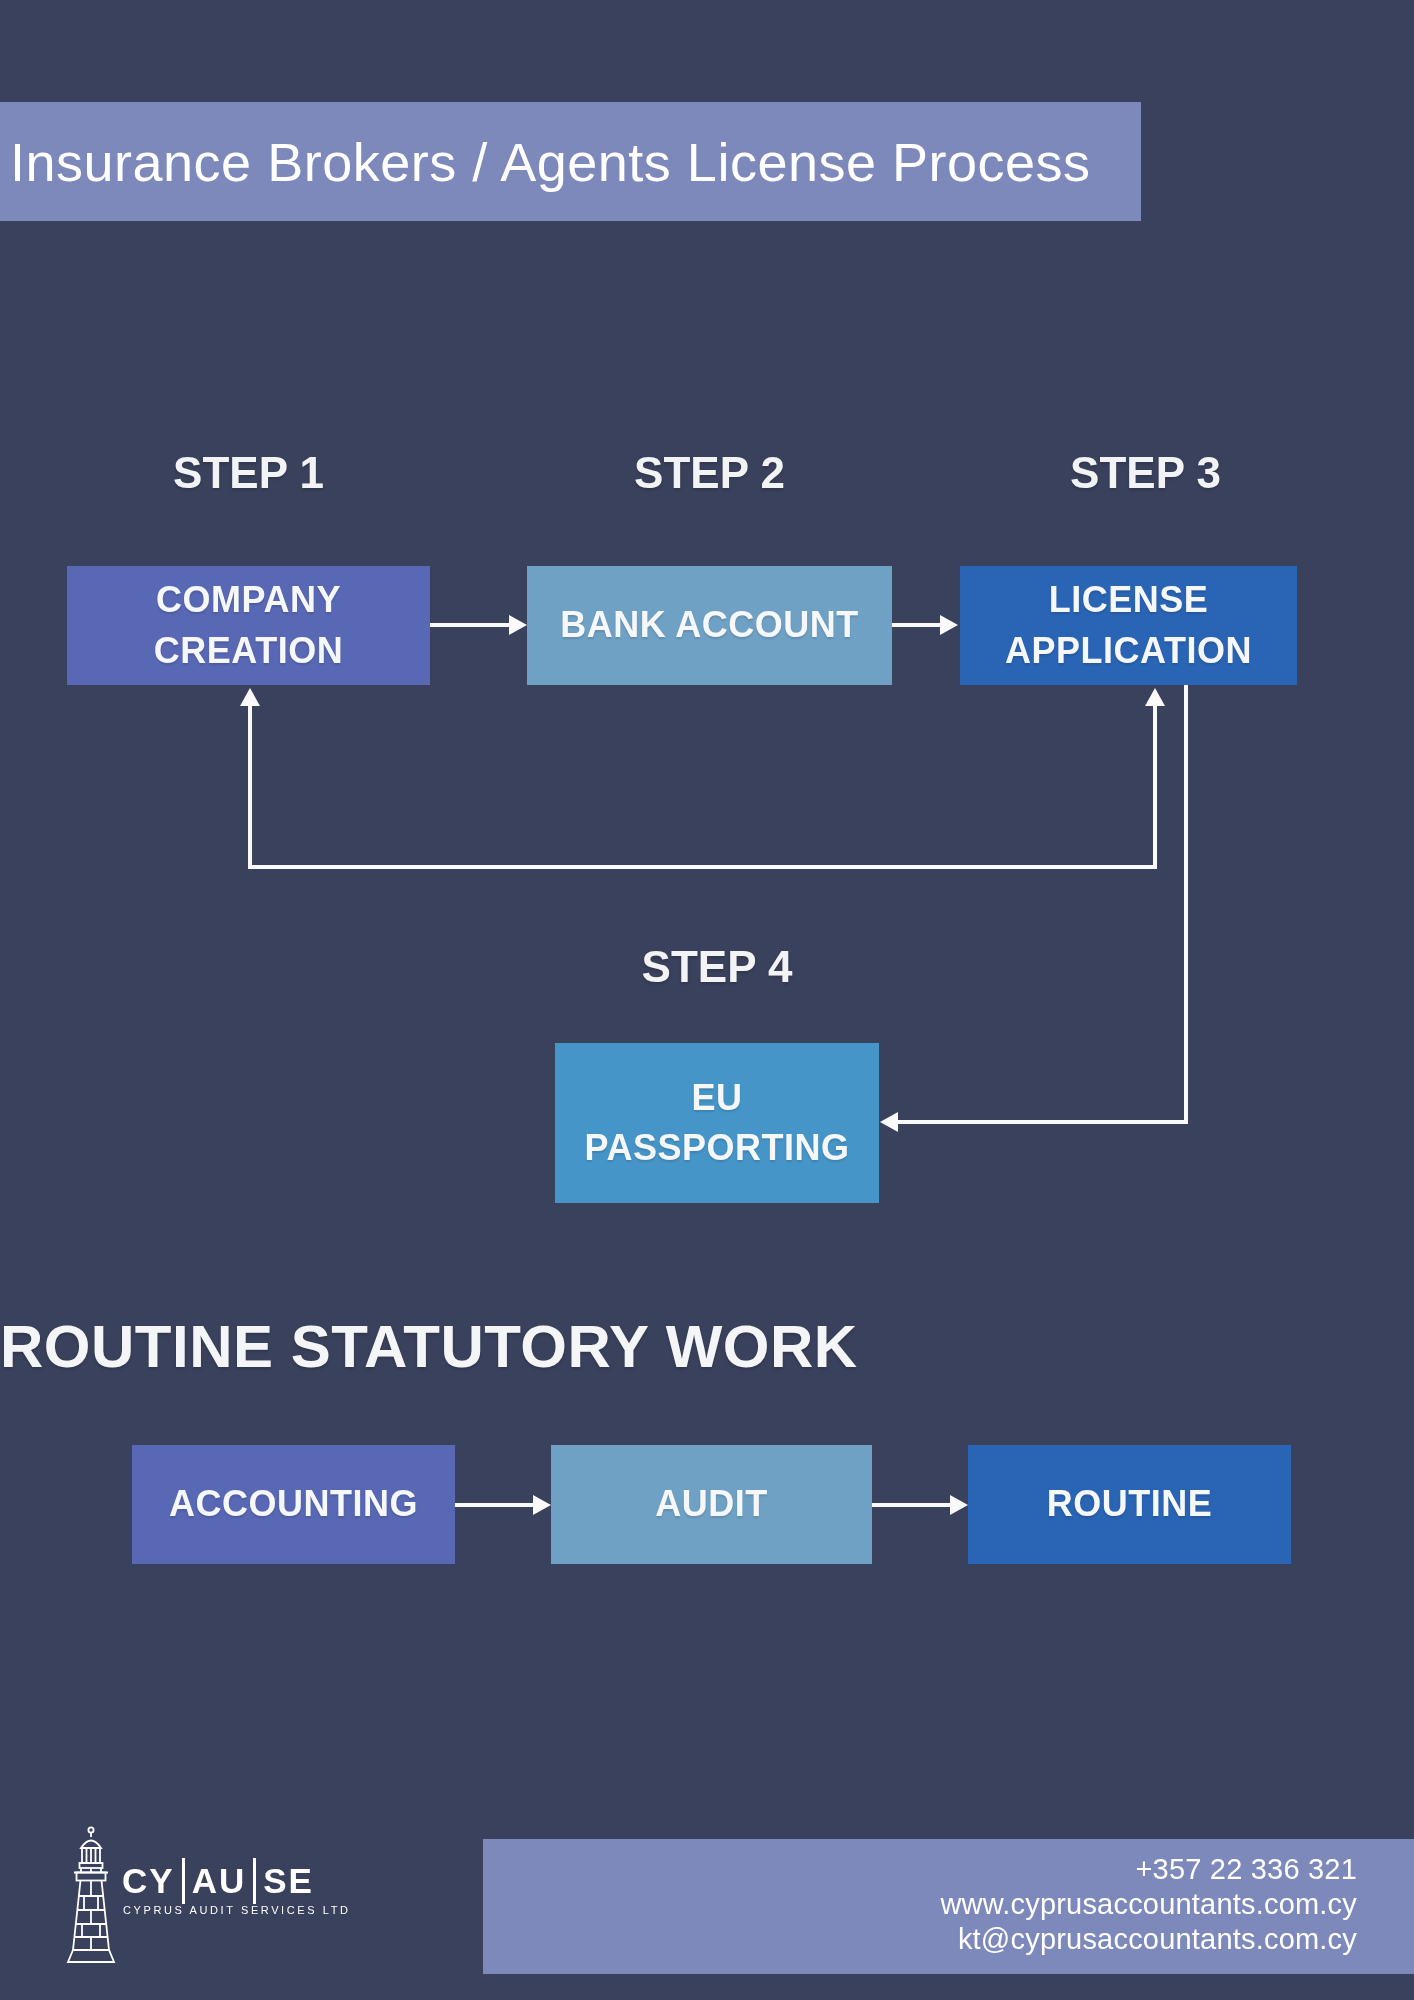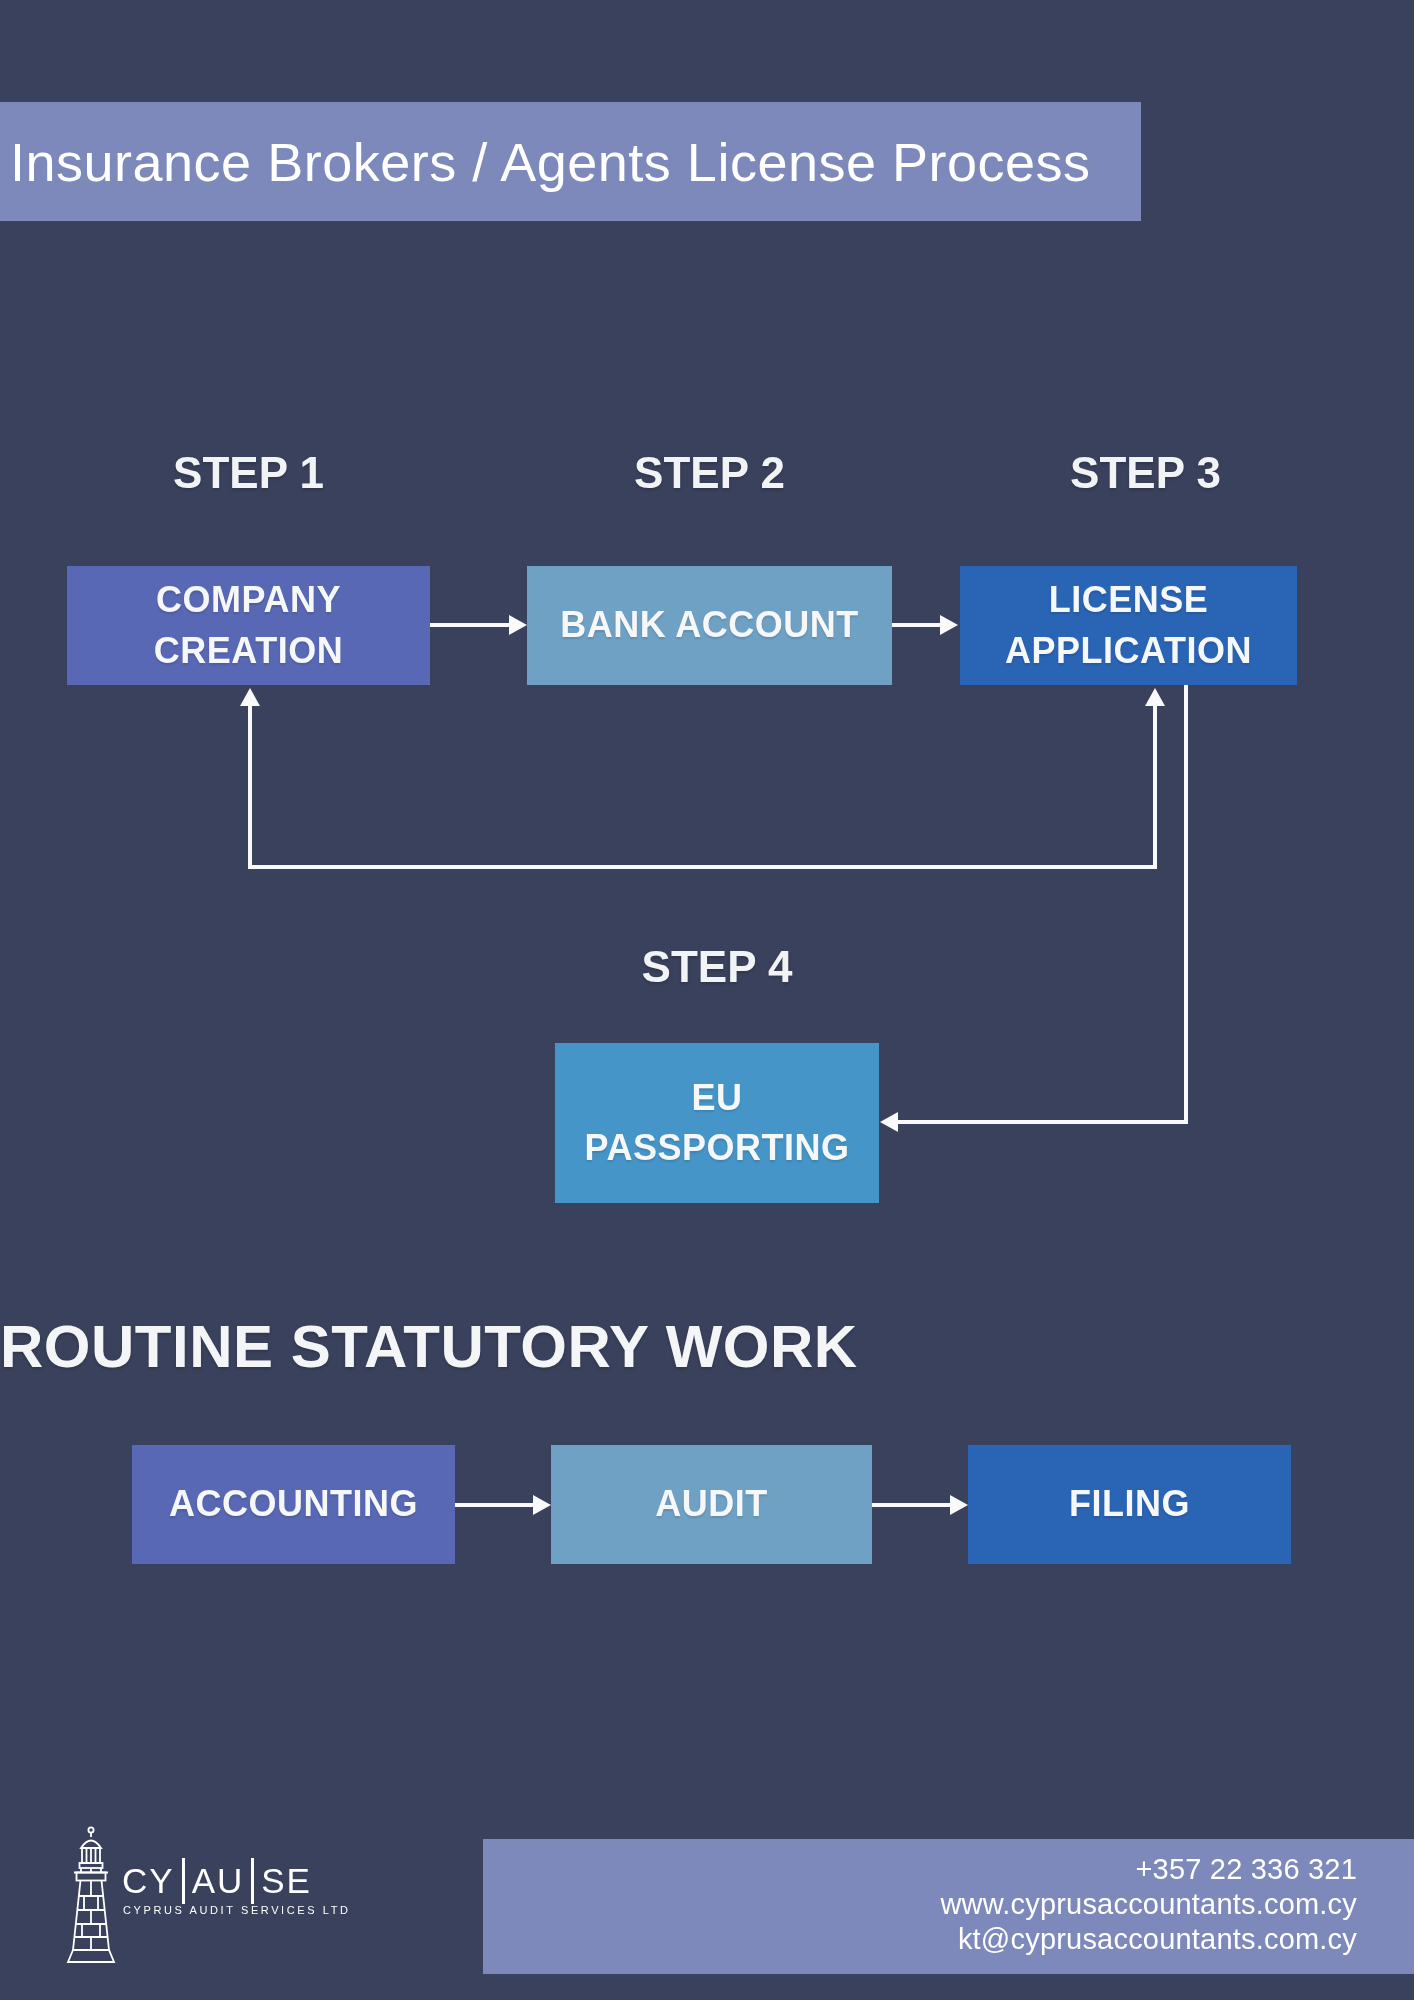--- a/index.html
+++ b/index.html
@@ -66,21 +66,21 @@
     padding:13px 57px 0 0;text-align:right;
   }
   .footer-band .line{font-size:29px;line-height:35px;color:#ffffff;letter-spacing:0.2px;}
 
   .logo-wrap{left:60px;top:1820px;width:380px;height:150px;}
   .lighthouse{position:absolute;left:2px;top:4px;}
   .brand-row{
     position:absolute;left:62px;top:38px;
     display:flex;align-items:center;
   }
-  .brand-seg{font-size:35px;font-weight:400;letter-spacing:2px;color:#ffffff;}
+  .brand-seg{font-size:35px;font-weight:700;letter-spacing:2px;color:#ffffff;}
   .brand-bar{width:3px;height:46px;background:#ffffff;margin:0 7px;}
   .brand-tagline{
     position:absolute;left:63px;top:84px;
     font-size:11px;font-weight:400;letter-spacing:2.6px;color:#ffffff;white-space:nowrap;
   }
 </style>
 </head>
 <body style="background-color: rgb(58, 65, 92);">
 
 <div class="abs title-band" style="background-color: rgb(126, 137, 187);">
@@ -114,21 +114,21 @@
 
 <div class="abs routine-heading">ROUTINE STATUTORY WORK</div>
 
 <div class="abs flow-box box-accounting" style="background-color: rgb(88, 104, 180);">
   <span>ACCOUNTING</span>
 </div>
 <div class="abs flow-box box-audit" style="background-color: rgb(111, 161, 197);">
   <span>AUDIT</span>
 </div>
 <div class="abs flow-box box-filing" style="background-color: rgb(42, 100, 181);">
-  <span>FILING</span>
+  <span>ROUTINE</span>
 </div>
 
 <svg class="abs connectors" viewBox="0 0 1414 2000" xmlns="http://www.w3.org/2000/svg">
 
   <g>
     <path class="conn" d="M430,625 H511"></path>
     <polygon class="head" points="527,625 509,615 509,635"></polygon>
   </g>
 
   <g>

